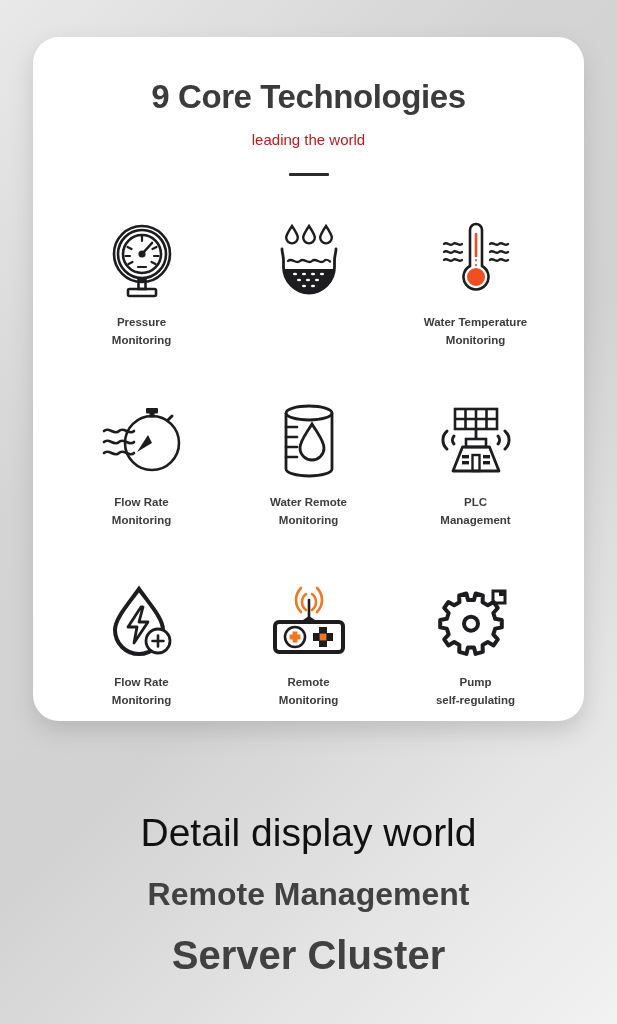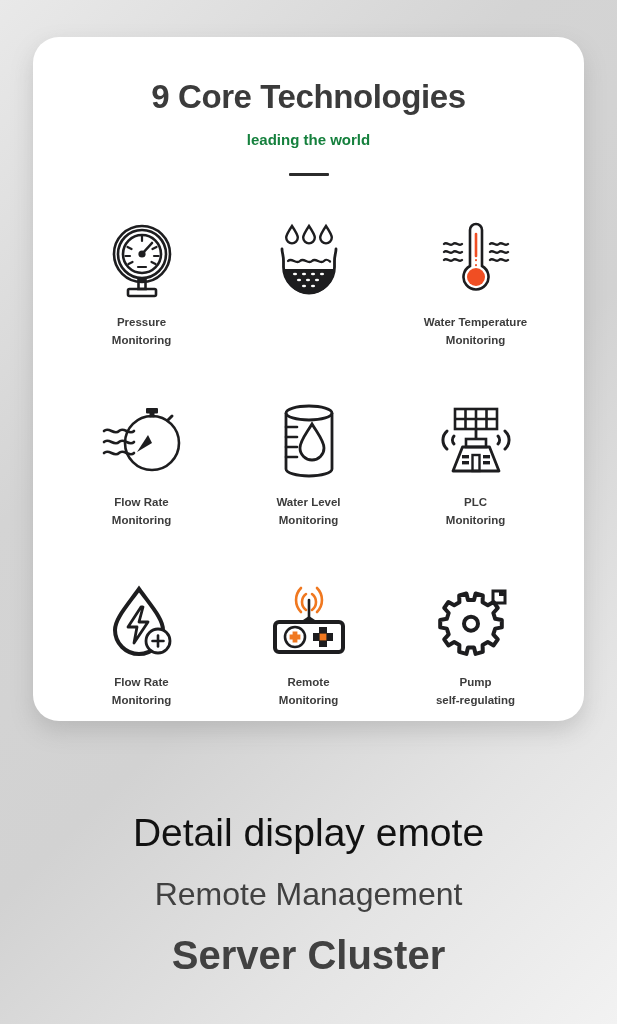--- a/index.html
+++ b/index.html
@@ -35,24 +35,23 @@
   .title {
     font-size: 33px;
     font-weight: bold;
     color: #3b3b3b;
     letter-spacing: -0.4px;
     margin: 0;
     line-height: 1.2;
   }
   .subtitle {
     font-size: 15px;
-    color: #15803d;
+    color: #b91c1c;
     margin: 14px 0 0 0;
     line-height: 1.2;
-    font-weight: bold;
   }
   .divider {
     width: 40px;
     height: 3px;
     background: #2b2b2b;
     margin: 24px auto 0 auto;
     border-radius: 1px;
   }
 
   
@@ -94,21 +93,21 @@
     text-align: center;
   }
   .bottom-line1 {
     font-size: 39px;
     color: #111111;
     line-height: 1.2;
     margin: 0;
   }
   .bottom-line2 {
     font-size: 32px;
-    font-weight: normal;
+    font-weight: bold;
     color: #414141;
     line-height: 1.2;
     margin: 18px 0 0 0;
   }
   .bottom-line3 {
     font-size: 40px;
     font-weight: bold;
     color: #414141;
     line-height: 1.2;
     margin: 18px 0 0 0;
@@ -234,21 +233,21 @@
           <path d="M10 66 A23 7 0 0 0 56 66" fill="none" stroke="#1d1d1f" stroke-width="2.8"></path>
           <g stroke="#1d1d1f" stroke-width="2.6" stroke-linecap="round">
             <line x1="10" y1="24" x2="21" y2="24"></line>
             <line x1="10" y1="34" x2="21" y2="34"></line>
             <line x1="10" y1="44" x2="21" y2="44"></line>
             <line x1="10" y1="54" x2="21" y2="54"></line>
           </g>
           <path d="M36 21 C30 31 24 38 24 45 A12 12 0 0 0 48 45 C48 38 42 31 36 21 Z" fill="none" stroke="#1d1d1f" stroke-width="2.8"></path>
         </svg>
       </div>
-      <div class="cell-label">Water Level
+      <div class="cell-label">Water Remote
 Monitoring</div>
     </div>
 
     <div class="cell">
       <div class="icon-wrap">
         <svg width="86" height="72" viewBox="0 0 86 72">
           <g fill="none" stroke="#1d1d1f" stroke-width="2.6">
             <rect x="22" y="4" width="42" height="20"></rect>
             <line x1="22" y1="14" x2="64" y2="14"></line>
             <line x1="32.5" y1="4" x2="32.5" y2="24"></line>
@@ -267,21 +266,21 @@
           <rect x="39.5" y="50" width="7" height="16" fill="none" stroke="#1d1d1f" stroke-width="2.4"></rect>
           <g fill="none" stroke="#1d1d1f" stroke-width="3" stroke-linecap="round">
             <path d="M14 26 A12 12 0 0 0 14 44"></path>
             <path d="M72 26 A12 12 0 0 1 72 44"></path>
             <path d="M21 31 A6 6 0 0 0 21 39"></path>
             <path d="M65 31 A6 6 0 0 1 65 39"></path>
           </g>
         </svg>
       </div>
       <div class="cell-label">PLC
-Monitoring</div>
+Management</div>
     </div>
 
     <div class="cell">
       <div class="icon-wrap">
         <svg width="72" height="76" viewBox="0 0 72 76">
           <path d="M33 6 C20 24 9 36 9 47 A24 24 0 0 0 57 47 C57 36 46 24 33 6 Z" fill="#ffffff" stroke="#1d1d1f" stroke-width="4"></path>
           <path d="M35 24 L22 44 L31 44 L28 60 L42 39 L33 39 L37 24 Z" fill="none" stroke="#1d1d1f" stroke-width="2.8" stroke-linejoin="round"></path>
           <circle cx="52" cy="58" r="12" fill="#ffffff" stroke="#1d1d1f" stroke-width="2.8"></circle>
           <g stroke="#1d1d1f" stroke-width="2.6" stroke-linecap="round">
             <line x1="46.5" y1="58" x2="57.5" y2="58"></line>
@@ -325,16 +324,16 @@
         </svg>
       </div>
       <div class="cell-label">Pump
 self-regulating</div>
     </div>
 
   </div>
 </div>
 
 <div class="bottom">
-  <div class="bottom-line1">Detail display emote</div>
+  <div class="bottom-line1">Detail display world</div>
   <div class="bottom-line2">Remote Management</div>
   <div class="bottom-line3">Server Cluster</div>
 </div>
 
 </body></html>

